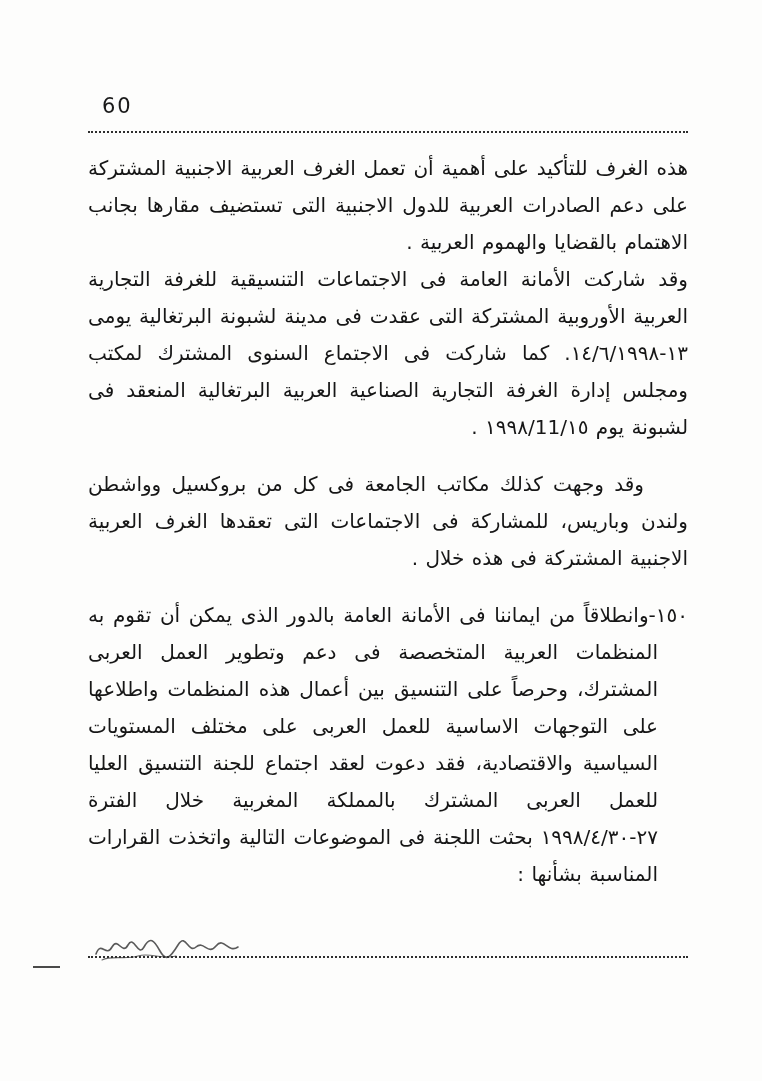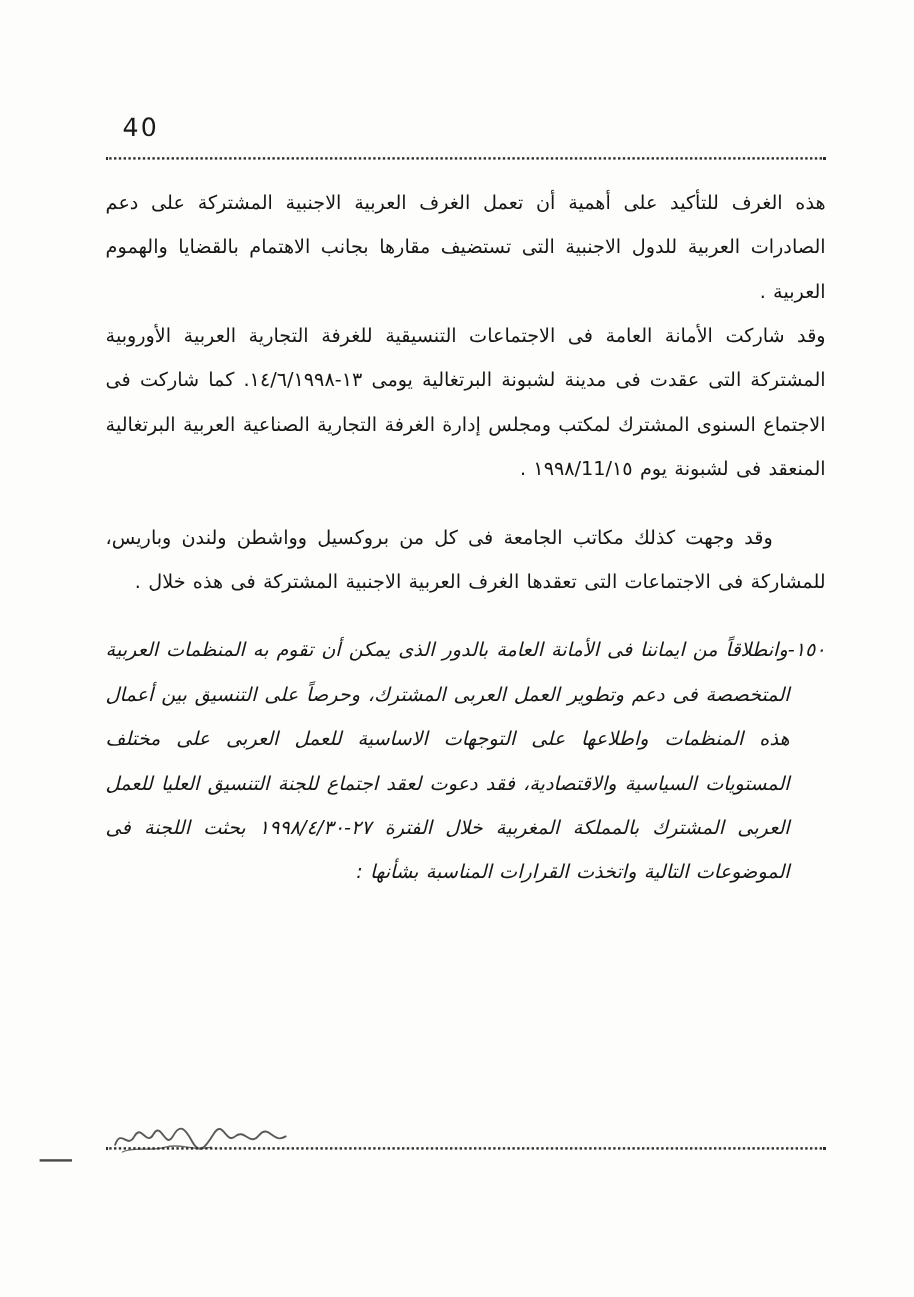--- a/index.html
+++ b/index.html
@@ -29,31 +29,30 @@
   }
   .top-rule   { top: 131px; left: 88px; width: 600px; }
   .bottom-rule{ top: 956px; left: 88px; width: 600px; }
   .doc-body {
     position: absolute;
     top: 150px;
     right: 74px;
     width: 600px;
     direction: rtl;
     text-align: justify;
-    font-size: 16px;
+    font-size: 20px;
     line-height: 37px;
     word-spacing: 1px;
   }
   .para { margin: 0; }
   .gap-md { margin-top: 20px; }
   .indent-first { text-indent: 44px; }
   .hanging {
     padding-right: 30px;
     text-indent: -30px;
-    font-style: italic;
   }
   .bullet-row {
     display: flex;
     gap: 12px;
     margin-top: 16px;
     padding-right: 20px;
   }
   .bullet-square {
     flex: none;
     width: 9px;
@@ -76,21 +75,21 @@
     width: 27px;
     height: 0;
     border-top: 2px solid #4a4a4a;
   }
 </style>
 </head>
 <body>
 
 <div class="page">
 
-  <div class="page-number">40</div>
+  <div class="page-number">60</div>
 
   <div class="rule top-rule"></div>
 
   <div class="doc-body">
 
     <p class="para">هذه الغرف  للتأكيد على أهمية أن تعمل  الغرف العربية الاجنبية المشتركة على دعم الصادرات العربية للدول الاجنبية التى تستضيف مقارها بجانب الاهتمام بالقضايا والهموم العربية .</p>
 
     <p class="para">وقد شاركت الأمانة العامة فى الاجتماعات التنسيقية للغرفة التجارية العربية الأوروبية المشتركة التى عقدت فى مدينة لشبونة البرتغالية يومى ١٣-١٤/٦/١٩٩٨. كما شاركت فى الاجتماع السنوى  المشترك لمكتب ومجلس إدارة الغرفة التجارية  الصناعية العربية البرتغالية المنعقد فى لشبونة يوم ١٩٩٨/11/١٥ .</p>
 
     <p class="para gap-md indent-first">وقد وجهت كذلك مكاتب الجامعة فى كل من  بروكسيل وواشطن ولندن وباريس، للمشاركة فى الاجتماعات التى تعقدها الغرف العربية الاجنبية المشتركة فى هذه خلال .</p>

